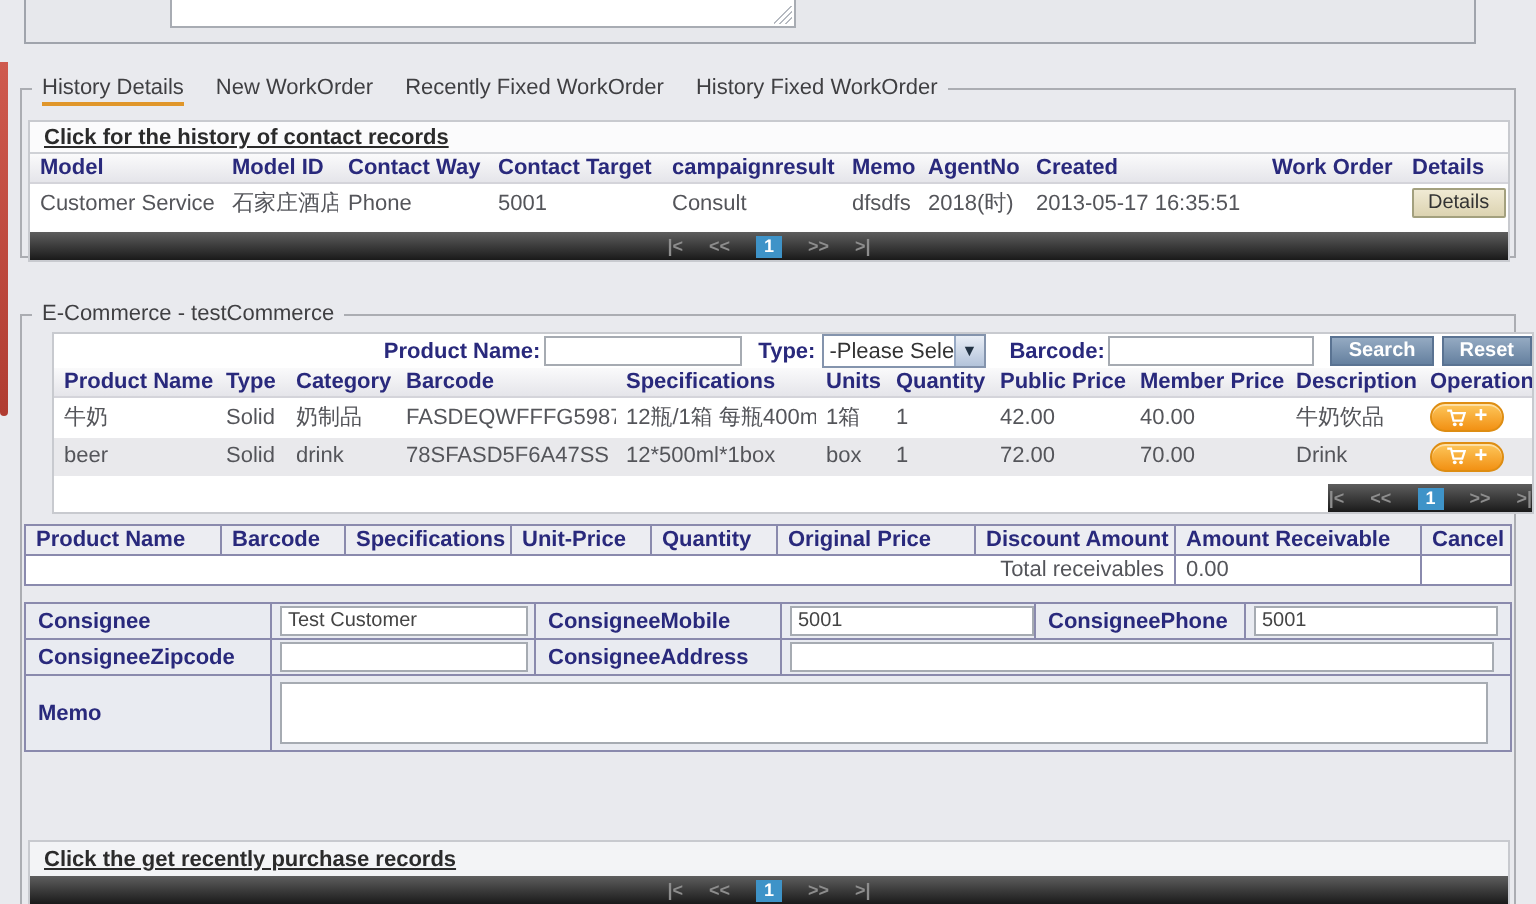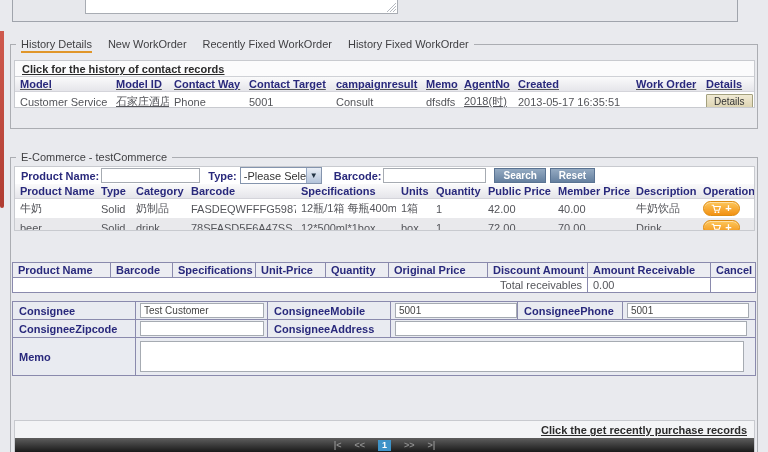--- a/index.html
+++ b/index.html
@@ -20,22 +20,22 @@
   .fs1 { left:10px; top:44px; width:748px; height:85px; }
   .fs2 { left:10px; top:157px; width:748px; height:295px; border-bottom:none; }
   .legend { display:flex; gap:16px; background:#e9eaee; padding:0 5px; color:#3f3f42; line-height:13px; white-space:nowrap; }
   .legend1 { left:16px; top:38px; }
   .legend2 { left:16px; top:151px; }
   .tab { cursor:pointer; }
   .tab.active { border-bottom:2px solid #e0962a; }
 
   
   .box { background:#fff; border:1px solid #c8cacf; display:flex; flex-direction:column; overflow:hidden; }
-  .box1 { left:14px; top:60px; width:741px; height:48px;text-decoration:underline; }
-  .box2 { left:14px; top:166px; width:741px; height:65px; }
+  .box1 { left:14px; top:60px; width:741px; height:71px; }
+  .box2 { left:26px; top:166px; width:741px; height:91px;align-items:flex-end; }
   .box3 { left:14px; top:420px; width:741px; height:32px; border-bottom:none; background:#f3f4f6; }
 
   .rec-link { padding:2px 7px 1px; background:#fbfbfc; border-bottom:1px solid #cfd1d6; }
   .rec-link a { color:#2b2b2b; font-weight:bold; text-decoration:underline; cursor:pointer; }
 
   table.grid { width:100%; border-collapse:collapse; table-layout:fixed; font-size:11px; }
   table.grid th { background:linear-gradient(#fafafb,#e5e5ea); color:#29297c; text-align:left; font-weight:bold;
     padding:1px 5px; border-bottom:1px solid #d4d4da; white-space:nowrap; overflow:hidden; }
   table.grid td { padding:2px 5px; color:#54555a; white-space:nowrap; overflow:hidden; vertical-align:middle; }
   .grid2 td { padding:5px 5px; }
@@ -80,21 +80,21 @@
   .ftable td { border:1px solid #8a8aad; background:#e9ebf1; padding:1px 4px; height:17px; vertical-align:middle; }
   td.flab { color:#29297c; font-weight:bold; padding-left:6px; white-space:nowrap; overflow:hidden; }
   .memo-row td { height:38px; }
   .memo-ta { width:604px; height:31px; border:1px solid #a6abb2; resize:none; background:#fff; display:block; margin:1px 0; font-family:inherit; }
 
   .save-row { left:12px; top:397px; width:744px; height:17px; background:#edeff3; border-top:1px solid #cccdd4;
     border-bottom:1px solid #cccdd4; display:flex; align-items:center; justify-content:center; }
   .save-btn { width:113px; height:14px; background:linear-gradient(#7ba3d0,#46719f); border:1px solid #3f66a0; color:#fff;
     font-weight:bold; font-size:10px; font-family:inherit; line-height:11px; cursor:pointer; }
 
-  .link-row { padding:3px 7px 0; height:17px; min-height:17px;text-align:right; }
+  .link-row { padding:3px 7px 0; height:17px; min-height:17px; }
   .link-row a { color:#2b2b2b; font-weight:bold; text-decoration:underline; cursor:pointer; }
 </style>
 </head>
 <body>
 
 <div id="screen">
 
   <div class="abs top-panel"></div>
   <textarea class="abs top-textarea" style=""></textarea>
   <div class="abs grip"></div>

